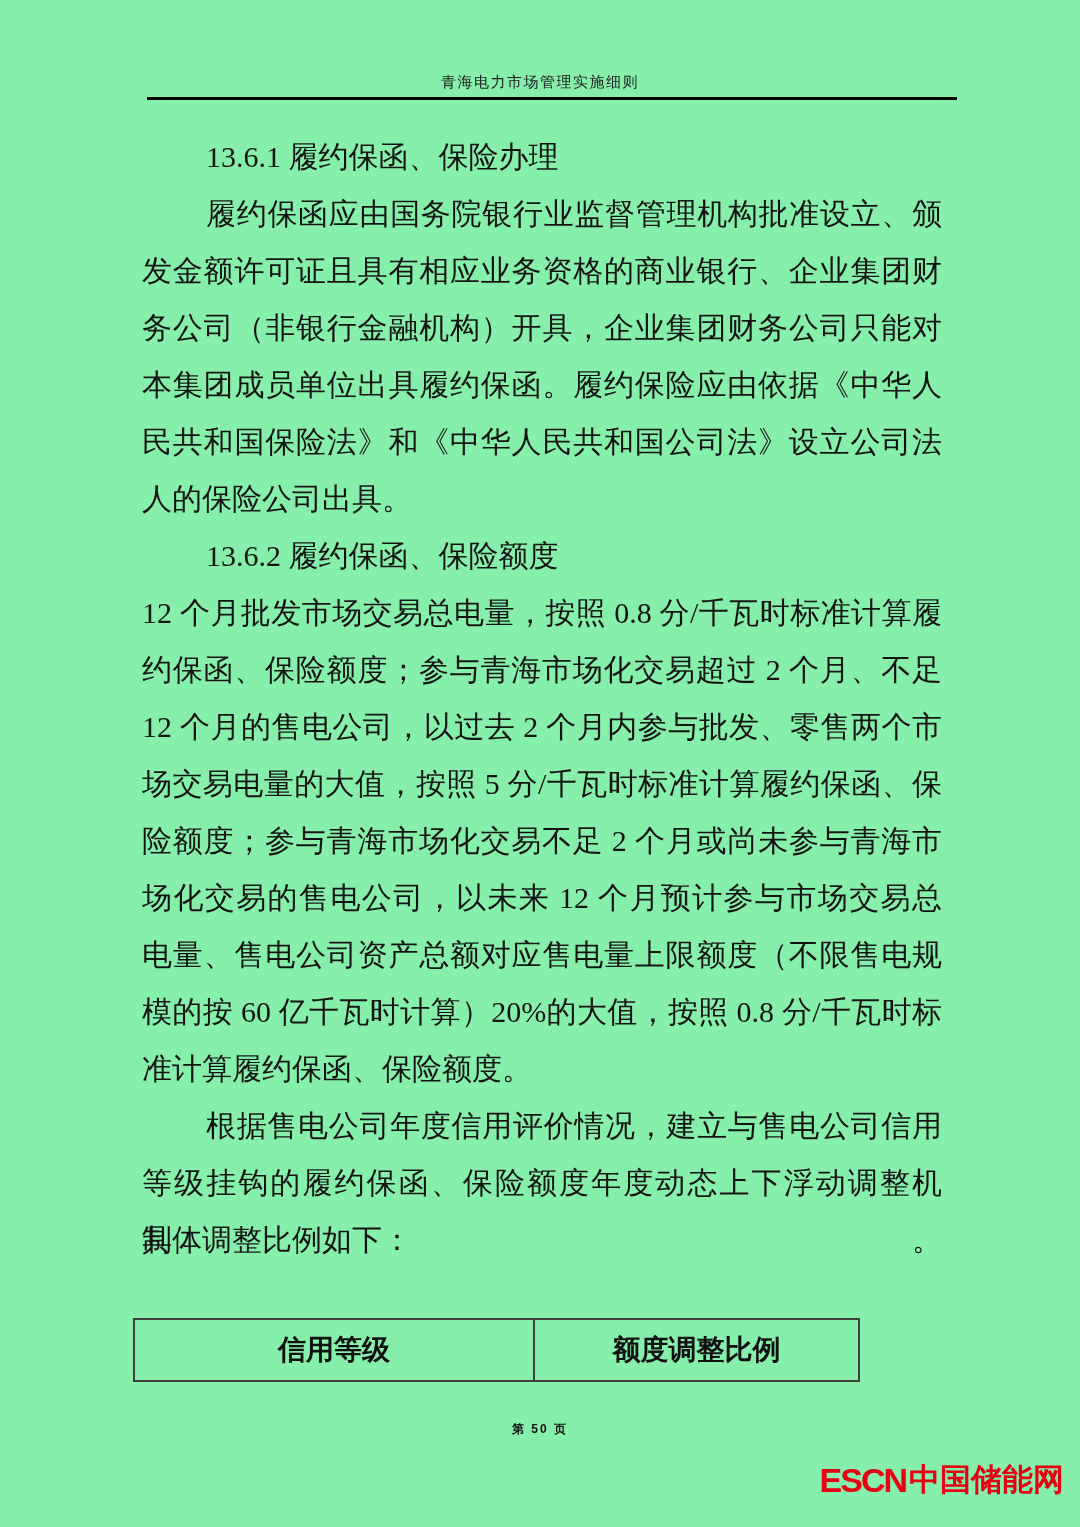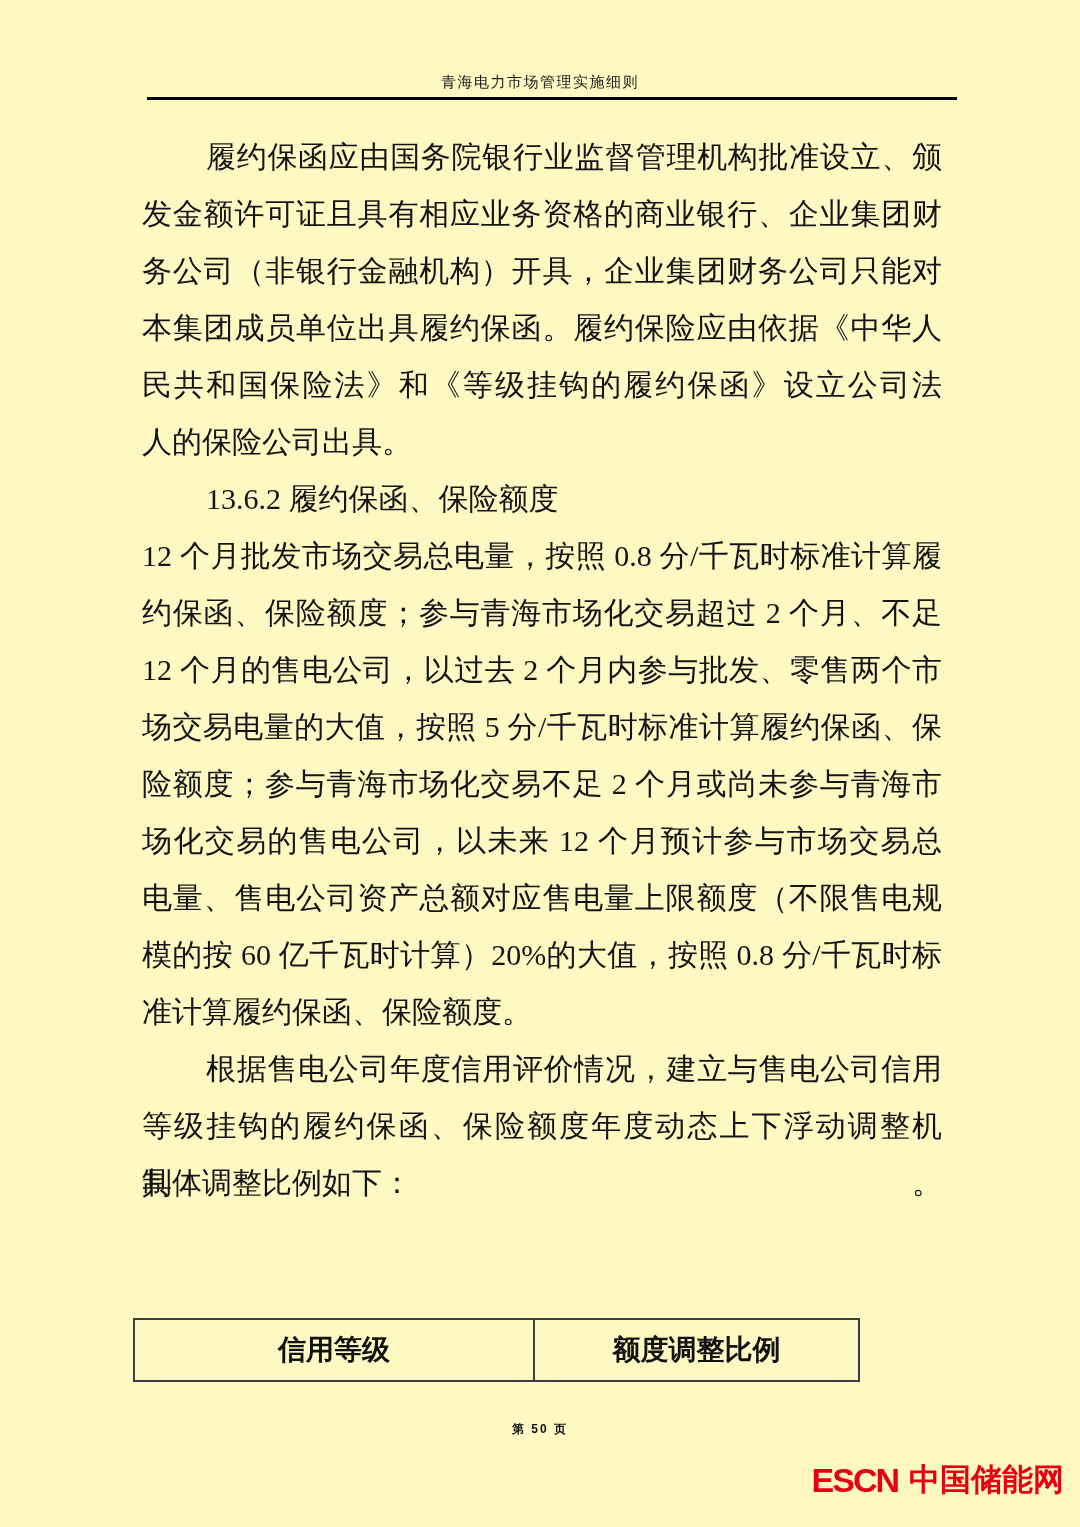--- a/index.html
+++ b/index.html
@@ -1,20 +1,20 @@
 <!DOCTYPE html>
 <html><head>
 <meta charset="utf-8">
 <style>
   html,body { margin:0; padding:0; background:#ffffff; }
   .page {
     position:relative;
     width:1080px;
     height:1527px;
-    background:#fef9c3;
+    background:#86efac;
     overflow:hidden;
     font-family:"Liberation Serif","DejaVu Serif",serif;
     color:#141414;
   }
   .header-title {
     position:absolute;
     top:73px; left:0; width:100%;
     text-align:center;
     font-size:15px;
     letter-spacing:1.5px;
@@ -86,39 +86,40 @@
     white-space:nowrap;
   }
   .logo-latin {
     font-size:34px;
     line-height:0.95;
     letter-spacing:-2px;
   }
   .logo-cn {
     font-size:31px;
     line-height:1.0;
-    margin-left:11px;
+    margin-left:3px;
     padding-bottom:1px;
   }
 </style>
 </head>
 <body>
 
 <div class="page">
 
   <div class="header-title">青海电力市场管理实施细则</div>
   <div class="header-rule"></div>
 
   <div class="content">
+    <div class="line indent">13.6.1 履约保函、保险办理</div>
 
     <div class="line j indent">履约保函应由国务院银行业监督管理机构批准设立、颁</div>
     <div class="line j">发金额许可证且具有相应业务资格的商业银行、企业集团财</div>
     <div class="line j">务公司（非银行金融机构）开具，企业集团财务公司只能对</div>
     <div class="line j">本集团成员单位出具履约保函。履约保险应由依据《中华人</div>
-    <div class="line j">民共和国保险法》和《等级挂钩的履约保函》设立公司法</div>
+    <div class="line j">民共和国保险法》和《中华人民共和国公司法》设立公司法</div>
     <div class="line">人的保险公司出具。</div>
 
     <div class="line indent">13.6.2 履约保函、保险额度</div>
 
     <div class="line j">12 个月批发市场交易总电量，按照 0.8 分/千瓦时标准计算履</div>
     <div class="line j">约保函、保险额度；参与青海市场化交易超过 2 个月、不足</div>
     <div class="line j">12 个月的售电公司，以过去 2 个月内参与批发、零售两个市</div>
     <div class="line j">场交易电量的大值，按照 5 分/千瓦时标准计算履约保函、保</div>
     <div class="line j">险额度；参与青海市场化交易不足 2 个月或尚未参与青海市</div>
     <div class="line j">场化交易的售电公司，以未来 12 个月预计参与市场交易总</div>

